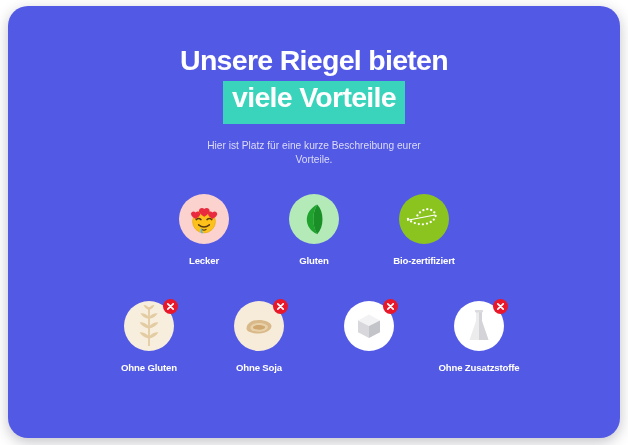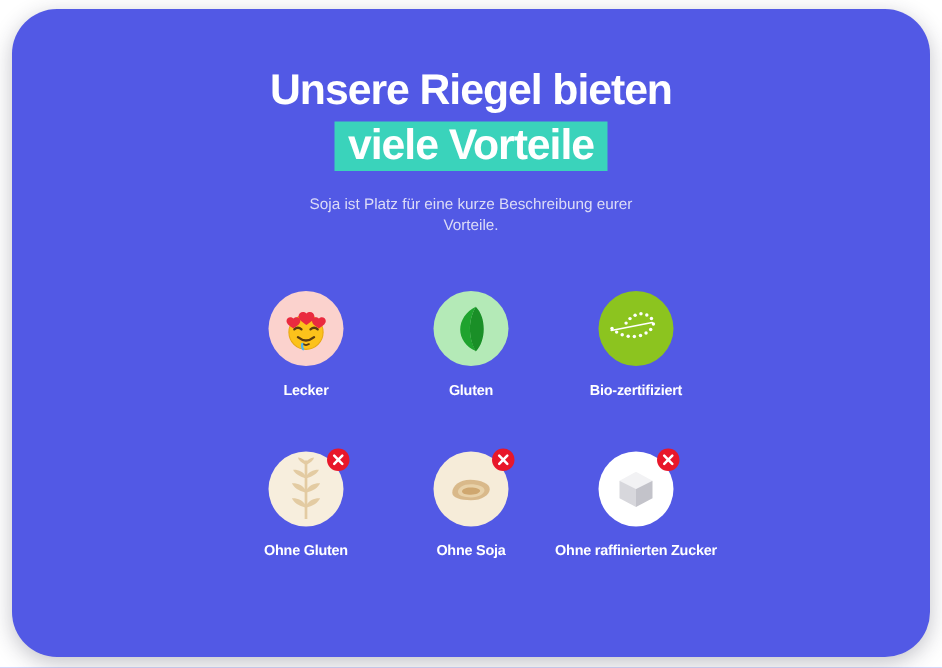--- a/index.html
+++ b/index.html
@@ -15,21 +15,21 @@
     -webkit-font-smoothing: antialiased;
   }
 
   
   #card {
     position: absolute;
     left: 8px;
     top: 6px;
     width: 612px;
     height: 432px;
-    border-radius: 30px;
+    border-radius: 20px;
     background: #5259e5;
     box-shadow: 0 4px 14px rgba(40,40,60,0.28);
     overflow: hidden;
   }
 
   
   #header {
     padding-top: 38px;
     text-align: center;
   }
@@ -40,21 +40,21 @@
     letter-spacing: -0.7px;
     line-height: 1.17;
     white-space: nowrap;
   }
   .title-line.second {
     margin-top: 4px;
   }
   .hl {
     display: inline-block;
     background: #3ad3bb;
-    padding: 1px 9px 0 9px;
+    padding: 1px 9px 10px 9px;
     line-height: 1.1;
   }
   #subtitle {
     margin: 15px auto 0 auto;
     width: 230px;
     color: #dcdcf7;
     font-size: 10.2px;
     line-height: 1.45;
     font-weight: normal;
   }
@@ -115,21 +115,21 @@
   svg { display: block; }
 </style>
 </head>
 <body>
 
 <div id="card">
 
   <div id="header">
     <div class="title-line">Unsere Riegel bieten</div>
     <div class="title-line second"><span class="hl">viele Vorteile</span></div>
-    <div id="subtitle">Soja ist Platz für eine kurze Beschreibung eurer Vorteile.</div>
+    <div id="subtitle">Hier ist Platz für eine kurze Beschreibung eurer Vorteile.</div>
   </div>
 
   <div class="row" id="row-1">
 
     <div class="cell">
       <div class="badge-wrap">
         <div class="circle" style="background:#fbd2cd">
           <svg width="36" height="36" viewBox="0 0 36 36">
             <circle cx="18" cy="20.5" r="11.4" fill="#fcc21b"></circle>
             <circle cx="18" cy="20.5" r="11.4" fill="none" stroke="#e8a70f" stroke-width="0.7"></circle>
@@ -247,19 +247,35 @@
             <path d="M4.0 9.5 L15.0 15.0 L15.0 27.0 L4.0 21.2 Z" fill="#d7d7dc"></path>
             <path d="M26.0 9.5 L15.0 15.0 L15.0 27.0 L26.0 21.2 Z" fill="#c3c3ca"></path>
           </svg>
         </div>
         <div class="no-badge">
           <svg width="9" height="9" viewBox="0 0 10 10">
             <path d="M2 2 L8 8 M8 2 L2 8" stroke="#ffffff" stroke-width="1.9" stroke-linecap="round"></path>
           </svg>
         </div>
       </div>
-      <div class="label">Ohne raffinierten Zucker</div>
-    </div>
-
+    </div>
+
+    <div class="cell">
+      <div class="badge-wrap">
+        <div class="circle" style="background:#ffffff">
+          <svg width="26" height="34" viewBox="0 0 26 34">
+            <path d="M10.0 2.0 L16.0 2.0 L16.0 12.0 L22.5 31.0 L3.5 31.0 L10.0 12.0 Z" fill="#ececed"></path>
+            <path d="M13.0 2.0 L16.0 2.0 L16.0 12.0 L22.5 31.0 L13.0 31.0 Z" fill="#d4d4d8"></path>
+            <rect x="8.8" y="1.0" width="8.4" height="2.4" rx="1.1" fill="#dcdcdf"></rect>
+          </svg>
+        </div>
+        <div class="no-badge">
+          <svg width="9" height="9" viewBox="0 0 10 10">
+            <path d="M2 2 L8 8 M8 2 L2 8" stroke="#ffffff" stroke-width="1.9" stroke-linecap="round"></path>
+          </svg>
+        </div>
+      </div>
+      <div class="label">Ohne Zusatzstoffe</div>
+    </div>
 
   </div>
 
 </div>
 
 </body></html>

